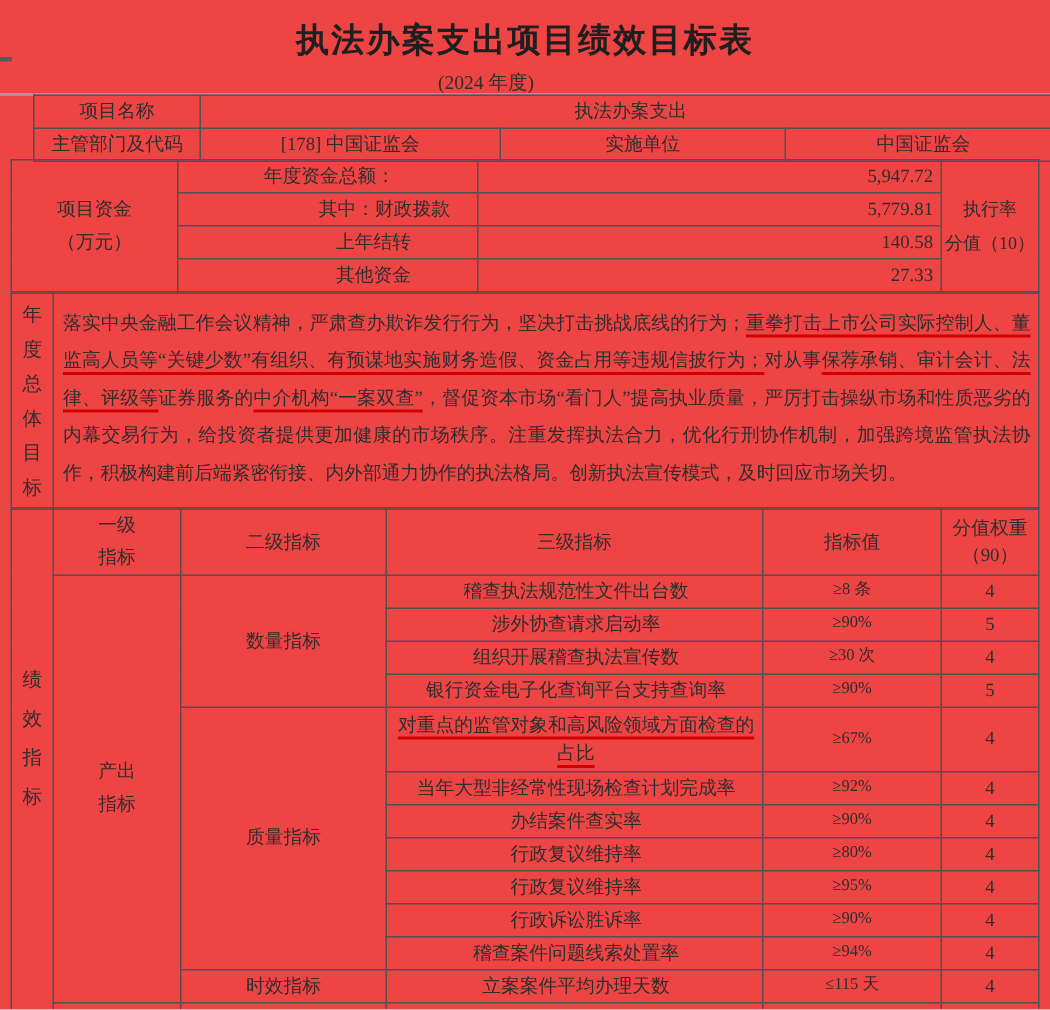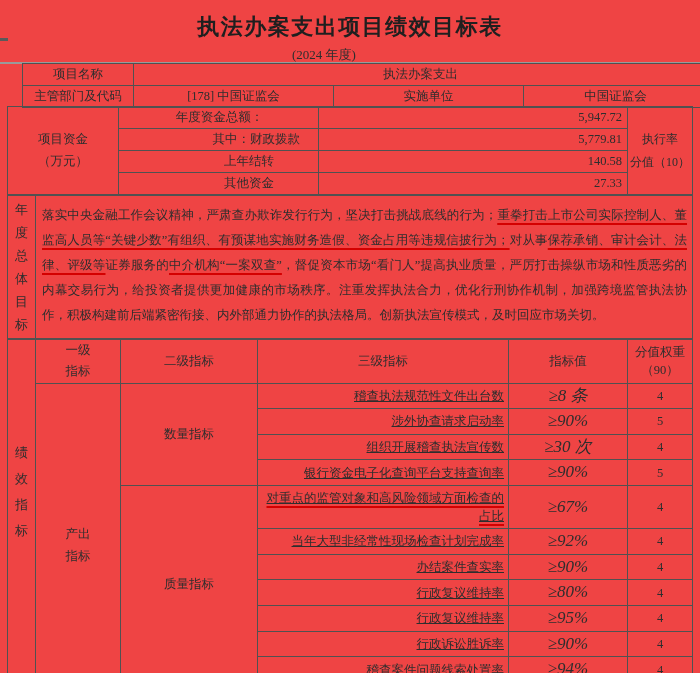--- a/index.html
+++ b/index.html
@@ -44,22 +44,22 @@
   .goal-cell{vertical-align:top;text-align:justify;padding:7px 5px 0 6px;
              line-height:25px;font-size:12.5px;}
   .rul{text-decoration:underline;text-decoration-color:#d40000;
        -webkit-text-decoration-color:#d40000;text-decoration-thickness:1.6px;
        text-underline-offset:4px;}
 
   #tableD .r-hdr td{height:36px;}
   #tableD td{height:21px;}
   #tableD .r-tall td{height:42px;}
   #tableD .r-partial td{height:40px;}
-  .c-name{text-align:right;padding-left:6px;text-decoration:underline;}
-  .c-val{font-size:17px;font-style:italic;}
+  .c-name{text-align:center;padding-left:6px;}
+  .c-val{font-size:11px;}
 </style>
 </head>
 <body>
 
 <div class="page">
 
   <div class="doc-title">执法办案支出项目绩效目标表</div>
   <div class="doc-subtitle">(2024 年度)</div>
   <div class="edge-artifact"></div>
   <div class="top-rule"></div>

